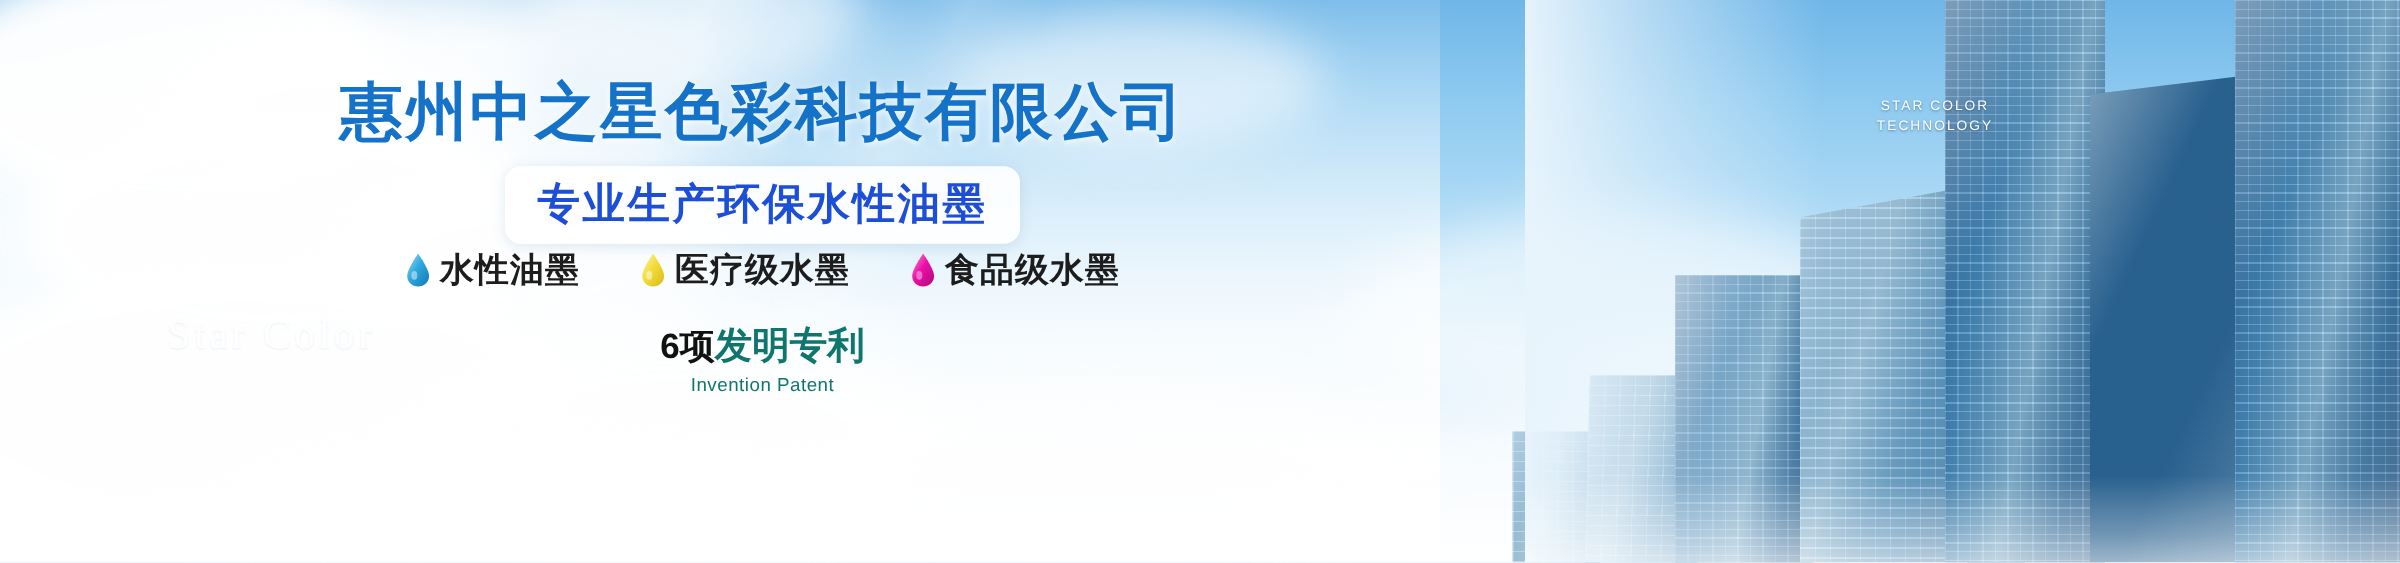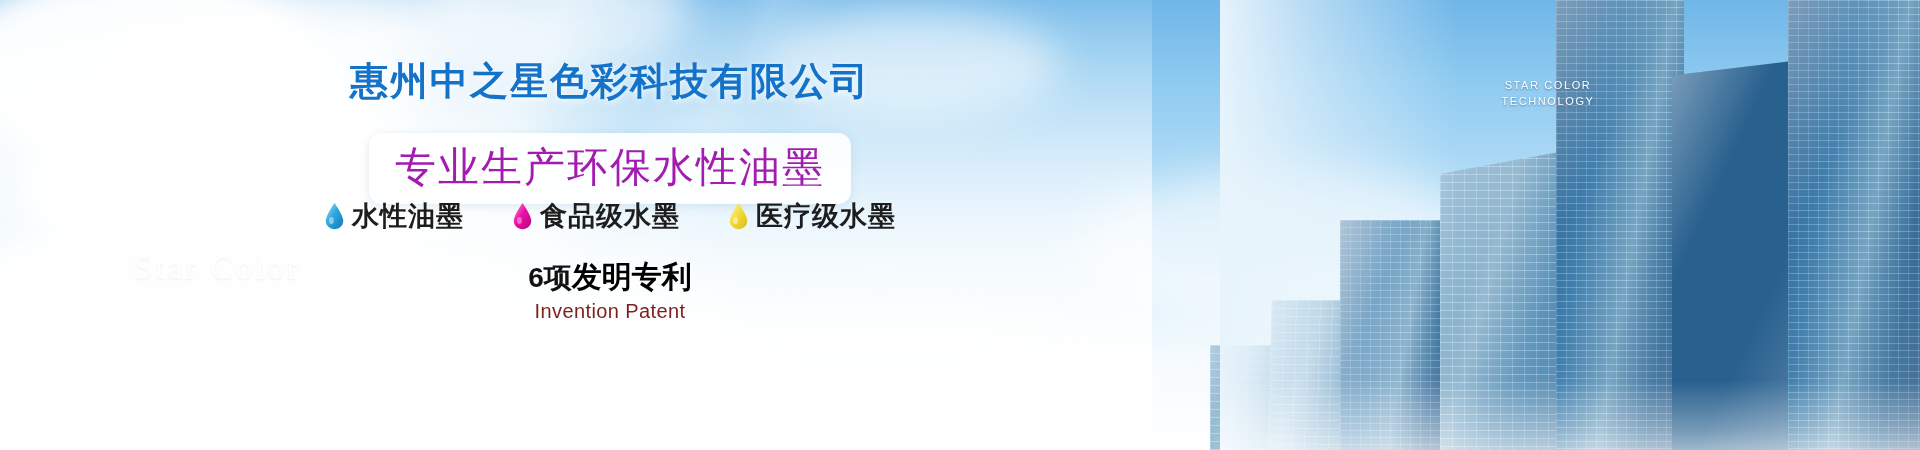--- a/index.html
+++ b/index.html
@@ -141,41 +141,41 @@
   .content {
     position:absolute;
     left:0; top:0;
     width:1220px; height:450px;
   }
 
   .title {
     position:absolute;
     left:0; top:56px; width:1220px;
     text-align:center;
-    font-size:38px;
+    font-size:50px;
     font-weight:bold;
     color:#1473c8;
     letter-spacing:2px;
     white-space:nowrap;
     text-shadow:0 2px 6px rgba(255,255,255,0.85);
   }
 
   .pill-wrap {
     position:absolute;
     left:0; top:133px; width:1220px;
     text-align:center;
   }
   .pill {
     display:inline-block;
     background:rgba(255,255,255,0.90);
     border-radius:13px;
     padding:7px 26px 9px;
-    font-size:41px;
-    font-weight:normal;
-    color:#a21caf;
+    font-size:34px;
+    font-weight:bold;
+    color:#1d4ed8;
     letter-spacing:2px;
     white-space:nowrap;
     box-shadow:0 2px 10px rgba(140,180,210,0.28);
   }
 
   .features {
     position:absolute;
     left:0; top:198px; width:1220px;
     display:flex;
     justify-content:center;
@@ -204,27 +204,27 @@
   .badge-cn { white-space:nowrap; line-height:1; }
   .badge-big {
     font-size:28px;
     font-weight:bold;
     color:#111111;
     letter-spacing:0px;
   }
   .badge-small {
     font-size:30px;
     font-weight:bold;
-    color:#000000;
+    color:#0f766e;
     letter-spacing:0px;
   }
   .badge-en {
     margin-top:8px;
-    font-size:20px;
-    color:#7f1d1d;
+    font-size:15px;
+    color:#0f766e;
     letter-spacing:.4px;
     white-space:nowrap;
   }
 </style>
 </head>
 <body>
 
 <div class="banner">
 
   <div class="sky"></div>
@@ -308,47 +308,47 @@
           </defs>
           <path d="M24 2 C24 2 44 30 44 43 C44 54.5 35 62 24 62 C13 62 4 54.5 4 43 C4 30 24 2 24 2 Z" fill="url(#g0)"></path>
           <ellipse cx="17" cy="42" rx="5.5" ry="8" fill="#ffffff" opacity=".45"></ellipse>
         </svg>
         <span class="feature-label">水性油墨</span>
       </div>
 
       <div class="feature">
         <svg class="drop" viewBox="0 0 48 64">
           <defs>
+            <linearGradient id="g2" x1="0" y1="0" x2="1" y2="1">
+              <stop offset="0%" stop-color="#fdf5a8"></stop>
+                <stop offset="45%" stop-color="#f2dd3c"></stop>
+                <stop offset="100%" stop-color="#d8bb18"></stop>
+            </linearGradient>
+          </defs>
+          <path d="M24 2 C24 2 44 30 44 43 C44 54.5 35 62 24 62 C13 62 4 54.5 4 43 C4 30 24 2 24 2 Z" fill="url(#g2)"></path>
+          <ellipse cx="17" cy="42" rx="5.5" ry="8" fill="#ffffff" opacity=".50"></ellipse>
+        </svg>
+        <span class="feature-label">医疗级水墨</span>
+      </div>
+
+      <div class="feature">
+        <svg class="drop" viewBox="0 0 48 64">
+          <defs>
             <linearGradient id="g1" x1="0" y1="0" x2="1" y2="1">
               <stop offset="0%" stop-color="#ff8fd8"></stop>
                 <stop offset="45%" stop-color="#ec0fa8"></stop>
                 <stop offset="100%" stop-color="#b00a7c"></stop>
             </linearGradient>
           </defs>
           <path d="M24 2 C24 2 44 30 44 43 C44 54.5 35 62 24 62 C13 62 4 54.5 4 43 C4 30 24 2 24 2 Z" fill="url(#g1)"></path>
           <ellipse cx="17" cy="42" rx="5.5" ry="8" fill="#ffffff" opacity=".40"></ellipse>
         </svg>
         <span class="feature-label">食品级水墨</span>
       </div>
 
-      <div class="feature">
-        <svg class="drop" viewBox="0 0 48 64">
-          <defs>
-            <linearGradient id="g2" x1="0" y1="0" x2="1" y2="1">
-              <stop offset="0%" stop-color="#fdf5a8"></stop>
-                <stop offset="45%" stop-color="#f2dd3c"></stop>
-                <stop offset="100%" stop-color="#d8bb18"></stop>
-            </linearGradient>
-          </defs>
-          <path d="M24 2 C24 2 44 30 44 43 C44 54.5 35 62 24 62 C13 62 4 54.5 4 43 C4 30 24 2 24 2 Z" fill="url(#g2)"></path>
-          <ellipse cx="17" cy="42" rx="5.5" ry="8" fill="#ffffff" opacity=".50"></ellipse>
-        </svg>
-        <span class="feature-label">医疗级水墨</span>
-      </div>
-
     </div>
 
     <div class="badges">
 
       <div class="badge">
         <div class="badge-cn">
           <span class="badge-big">6项</span><span class="badge-small">发明专利</span>
         </div>
         <div class="badge-en">Invention Patent</div>
       </div>

